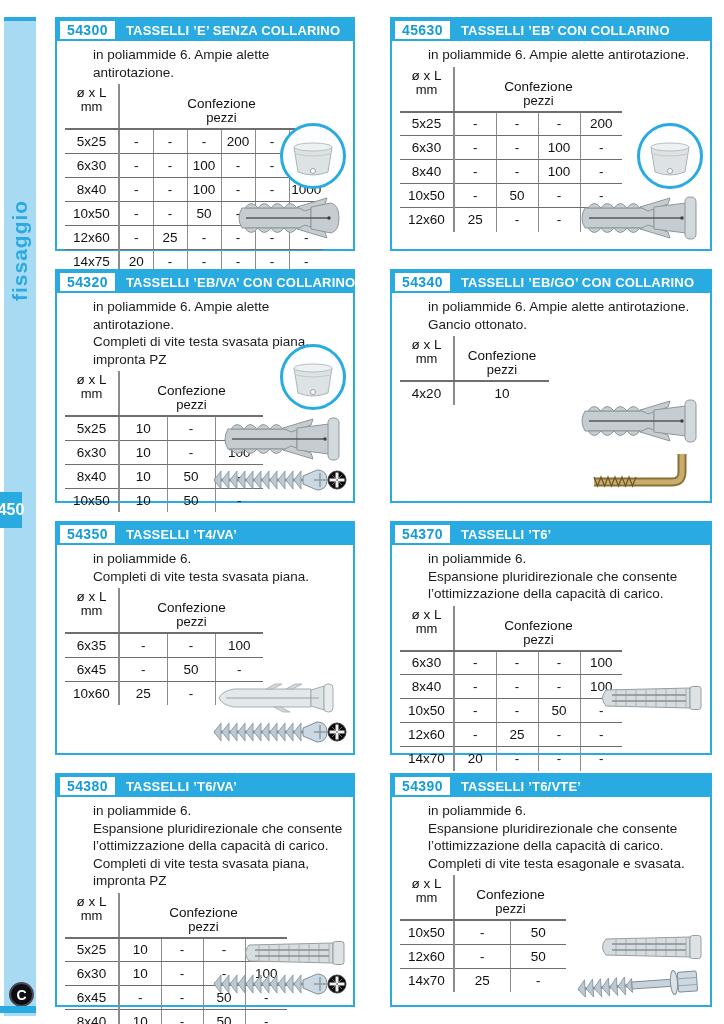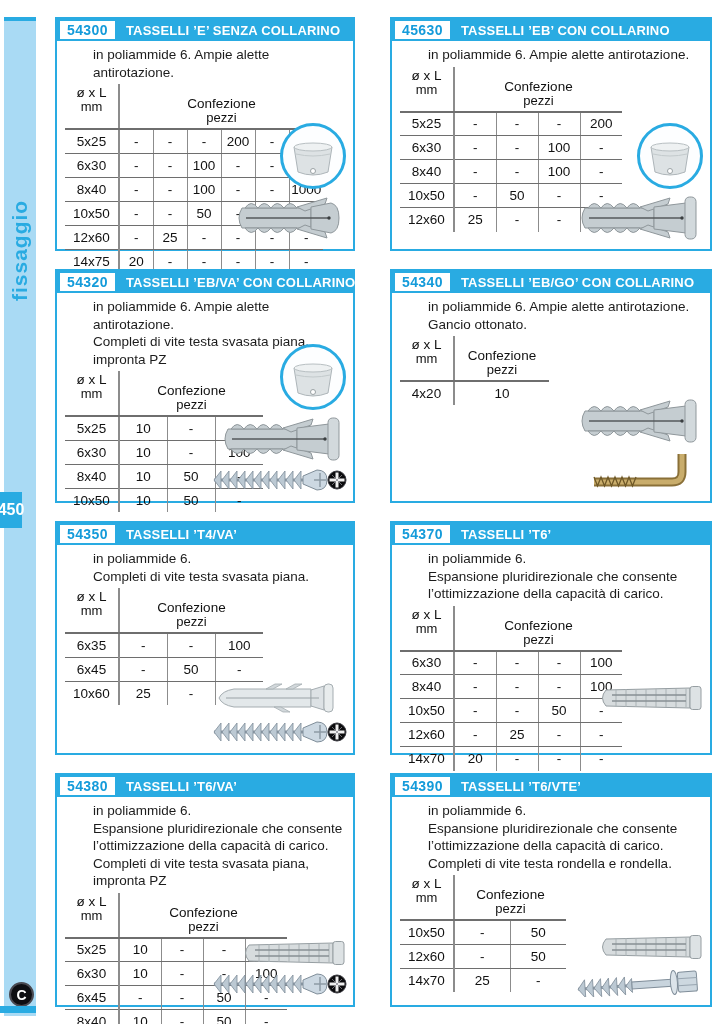--- a/index.html
+++ b/index.html
@@ -648,21 +648,21 @@
       </section>
       <section class="panel">
         <header class="panel-header">
           <span class="code-box">54390</span>
           <span class="panel-title">TASSELLI ’T6/VTE’</span>
         </header>
         <div class="desc">
           <div>in poliammide 6.</div>
           <div>Espansione pluridirezionale che consente</div>
           <div>l’ottimizzazione della capacità di carico.</div>
-          <div>Completi di vite testa rondella e rondella.</div>
+          <div>Completi di vite testa esagonale e svasata.</div>
         </div>
         <table class="spec">
           <colgroup>
             <col style="width: 54px;">
             <col style="width: 56px;">
             <col style="width: 56px;">
           </colgroup>
           <thead>
             <tr>
               <th class="size">

